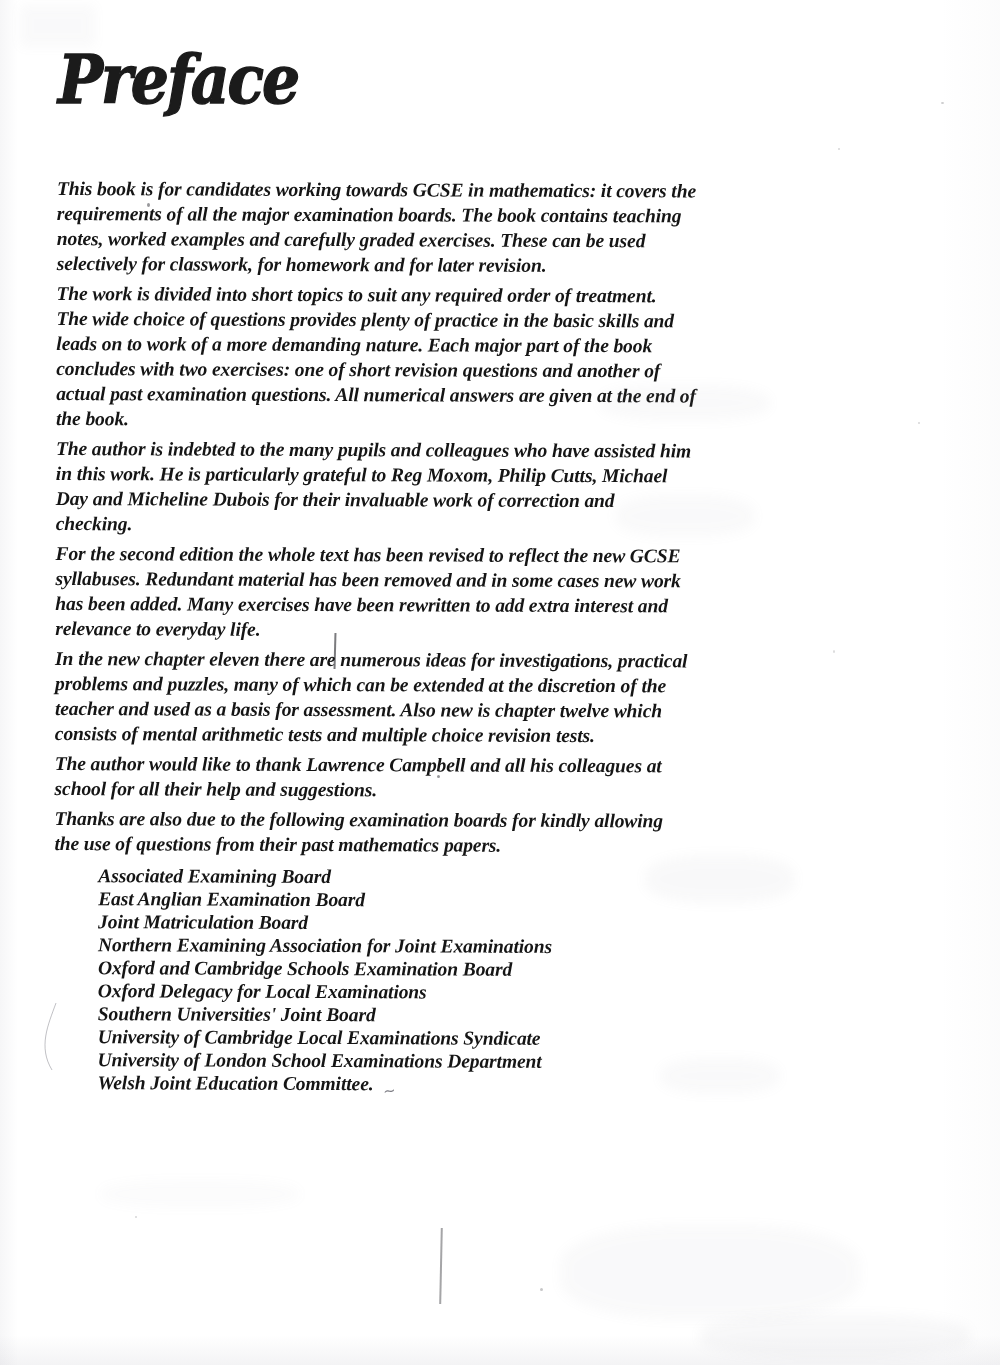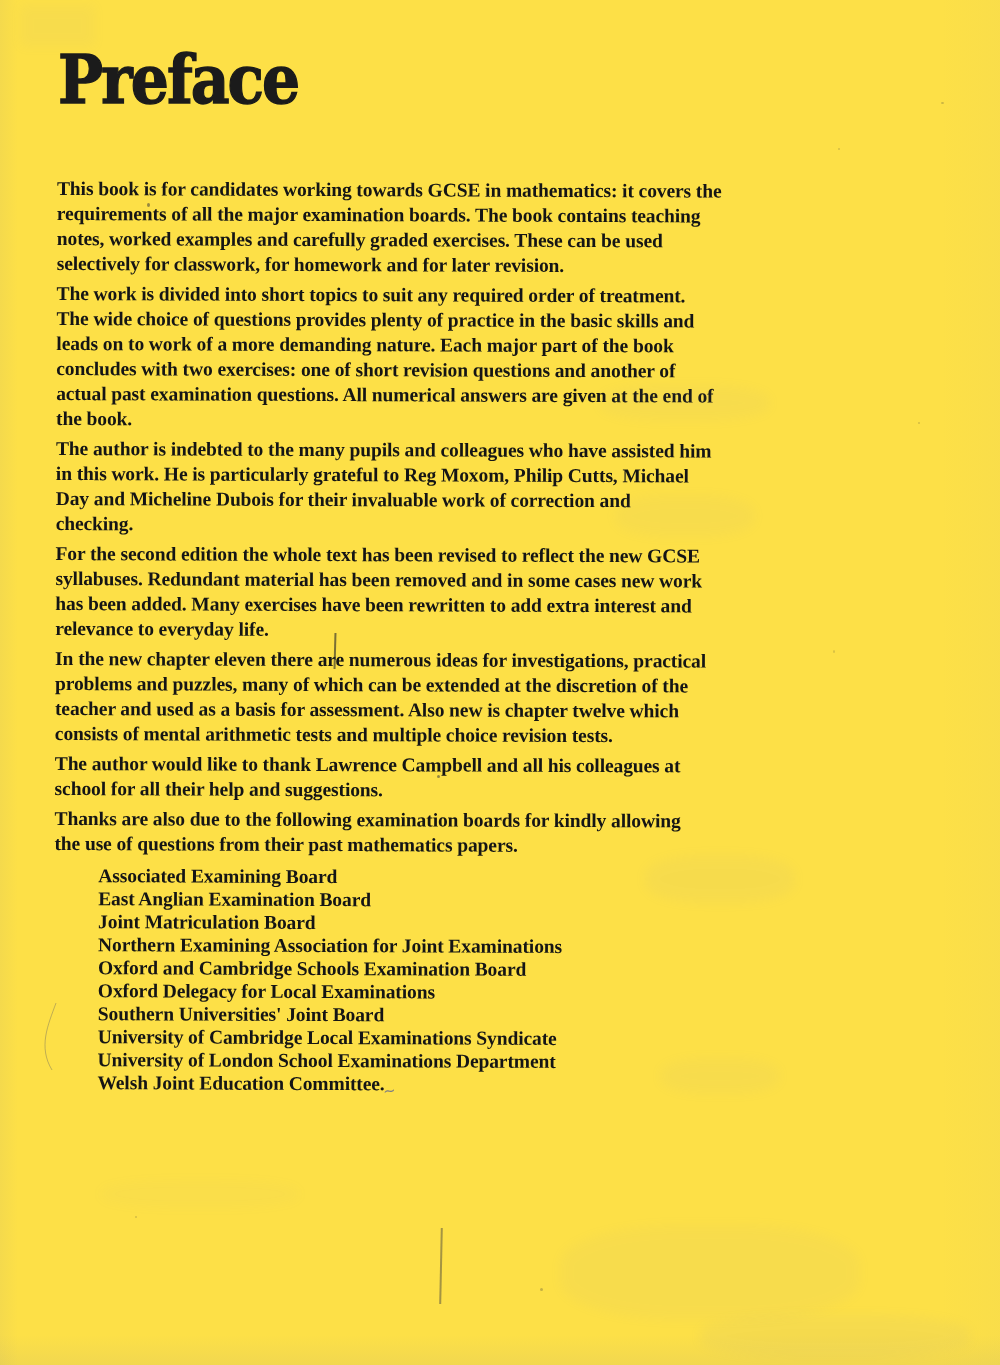--- a/index.html
+++ b/index.html
@@ -1,22 +1,23 @@
 <!DOCTYPE html>
 <html><head>
 <meta charset="utf-8">
 <style>
   html,body{margin:0;padding:0;background:#e8e8ea;}
   .page{
     position:relative;
     width:1000px;height:1365px;
-    background:#fde047;
+    background:#ffffff;
     overflow:hidden;
     font-family:"Liberation Serif","DejaVu Serif",serif;
     color:#151515;
+    font-style:italic;
   }
   
   .page::before{
     content:"";position:absolute;inset:0;pointer-events:none;
     background:
       linear-gradient(to right, rgba(130,130,150,0.07), rgba(130,130,150,0) 18px),
       linear-gradient(to top, rgba(140,140,155,0.10), rgba(140,140,155,0) 30px),
       linear-gradient(to left, rgba(140,140,155,0.03), rgba(140,140,155,0) 60px);
   }
   .title{

